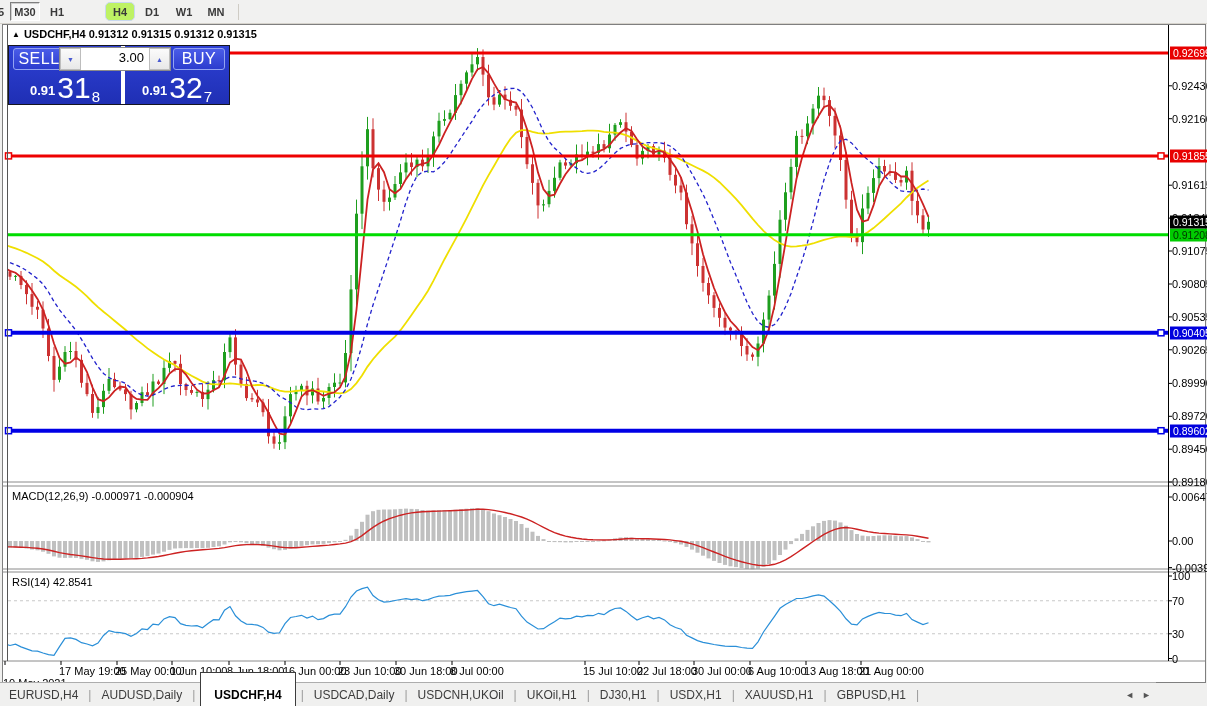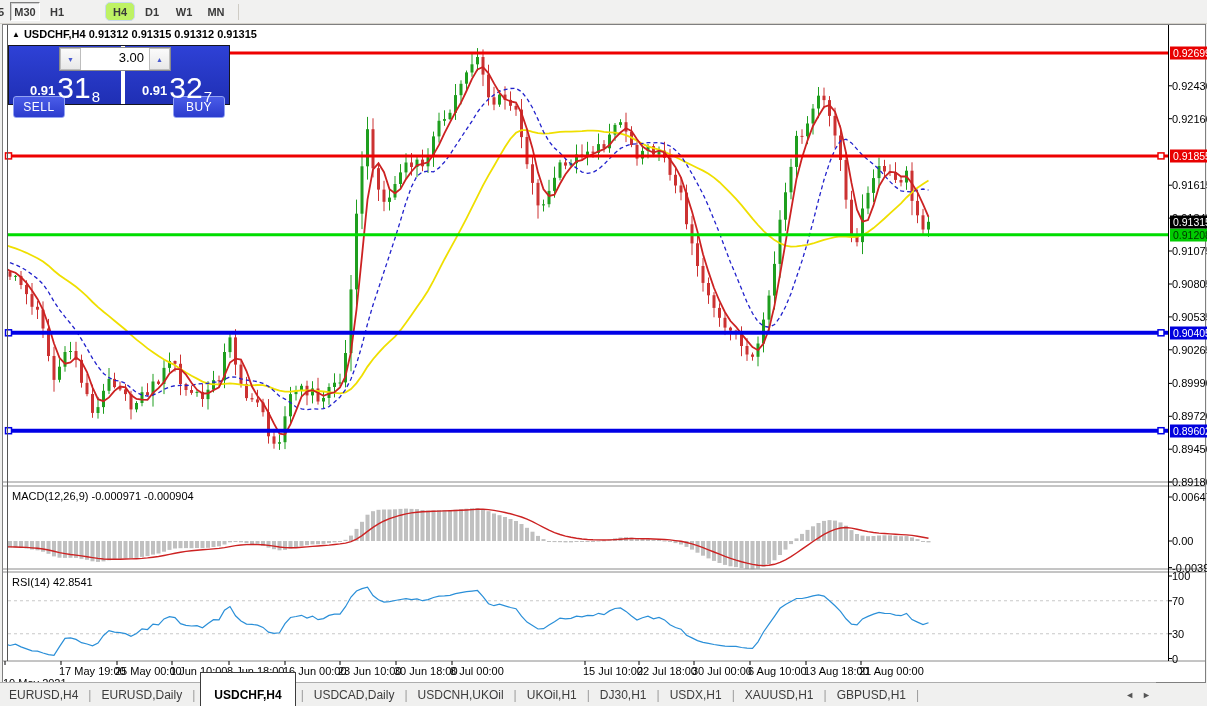--- a/index.html
+++ b/index.html
@@ -20,22 +20,22 @@
   svg#chart-svg{position:absolute;left:0;top:0;z-index:5;}
   .chart-title{position:absolute;left:12px;top:28px;font-size:11px;font-weight:bold;color:#000;z-index:8;}
   .chart-title .tri{font-size:8px;margin-right:4px;position:relative;top:-1px;}
   
   .trade-panel{position:absolute;left:8px;top:45px;width:220px;height:58px;background:#fff;
                border:1px solid #15151f;z-index:20;}
   .tp-cell{position:absolute;top:0;height:58px;background:linear-gradient(#2e41d6,#1f2fb4);}
   .tp-left{left:0;width:112px;}
   .tp-right{left:116px;width:104px;}
   .tp-btn{position:absolute;top:2px;height:20px;width:50px;border:1px solid #93a3f2;border-radius:3px;
-          background:linear-gradient(#4a5ce8,#2c3cce);color:#fff;font-size:12px;display:flex;
-          align-items:center;justify-content:center;letter-spacing:.5px;margin-top:48px;}
+          background:linear-gradient(#4a5ce8,#2c3cce);color:#fff;font-size:16px;display:flex;
+          align-items:center;justify-content:center;letter-spacing:.5px;}
   .tp-sell-btn{left:4px;}
   .tp-buy-btn{right:4px;}
   .tp-lot{position:absolute;left:50px;top:1px;width:110px;height:22px;background:#fff;
           border:1px solid #8a8a8a;display:flex;z-index:2;}
   .tp-spin{width:19px;background:linear-gradient(#fbfbfb,#e8e8e8);border:1px solid #bdbdbd;
            display:flex;align-items:center;justify-content:center;font-size:7px;color:#4a5bd0;}
   .tp-lot-val{flex:1;font-size:13px;color:#000;text-align:right;padding-right:5px;line-height:20px;}
   .tp-price{position:absolute;bottom:1px;left:0;right:0;display:flex;align-items:flex-end;justify-content:center;
             color:#fff;}
   .tp-price .frac{font-size:13px;font-weight:bold;margin-bottom:5px;margin-right:2px;text-align:right;}
@@ -724,21 +724,21 @@
     <div class="date-label" style="left:637px;">22 Jul 18:00</div>
     <div class="date-label" style="left:692px;">30 Jul 00:00</div>
     <div class="date-label" style="left:748px;">6 Aug 10:00</div>
     <div class="date-label" style="left:804px;">13 Aug 18:00</div>
     <div class="date-label" style="left:859px;">21 Aug 00:00</div>
   </div>
 
 <div class="tabbar" id="tabbar">
     <div class="tab">EURUSD,H4</div>
     <span class="tab-sep">|</span>
-    <div class="tab">EURUSD,Daily</div>
+    <div class="tab">AUDUSD,Daily</div>
     <span class="tab-sep">|</span>
     <div class="tab active">USDCHF,H4</div>
     <span class="tab-sep">|</span>
     <div class="tab">USDCAD,Daily</div>
     <span class="tab-sep">|</span>
     <div class="tab">USDCNH,UKOil</div>
     <span class="tab-sep">|</span>
     <div class="tab">UKOil,H1</div>
     <span class="tab-sep">|</span>
     <div class="tab">DJ30,H1</div>

